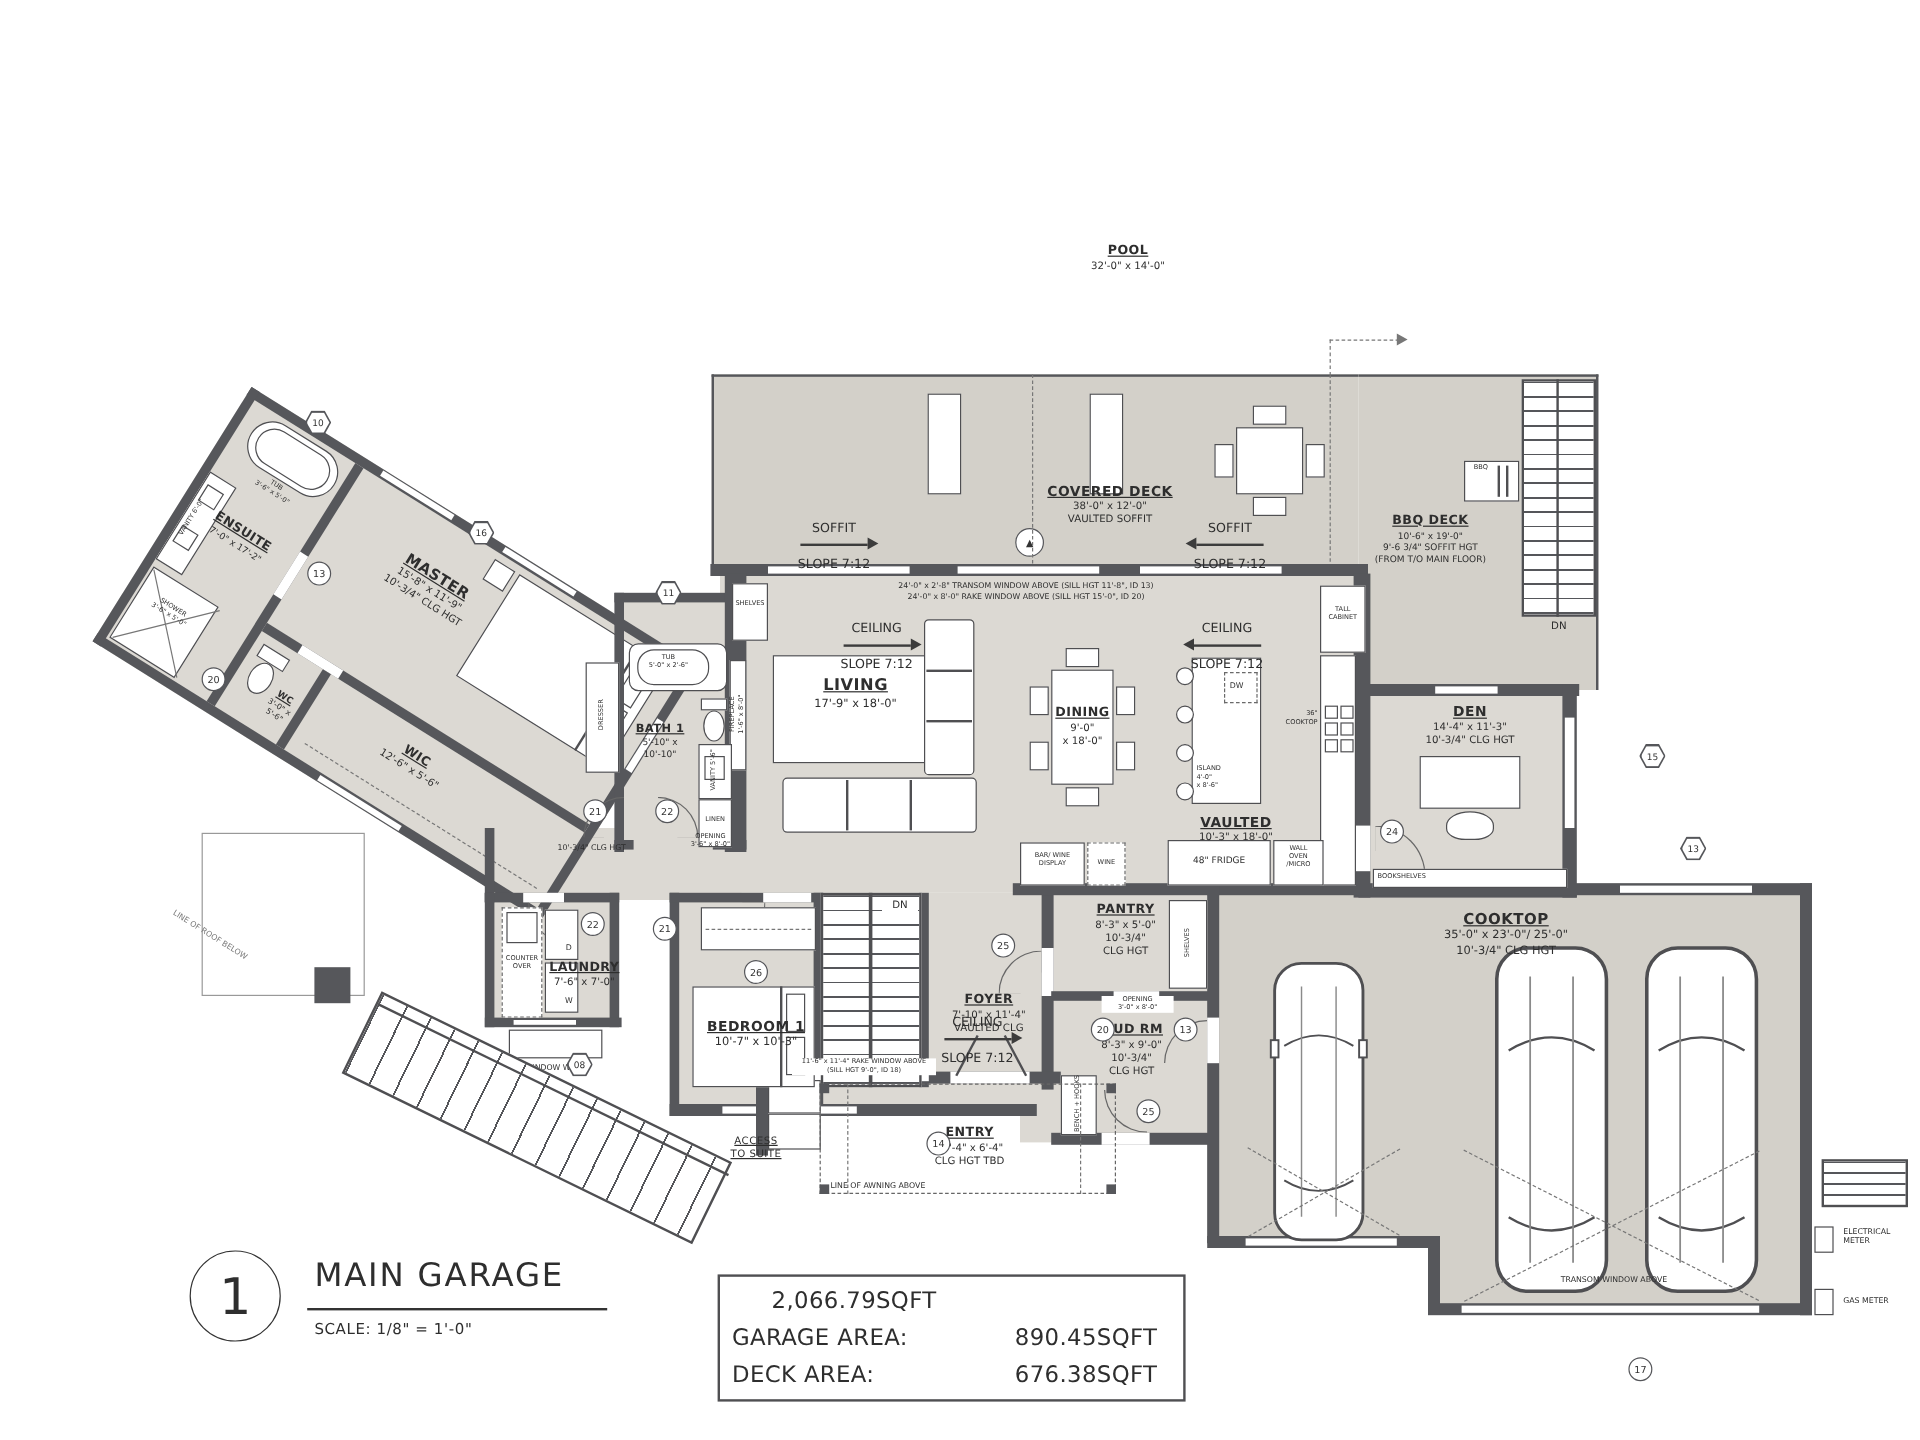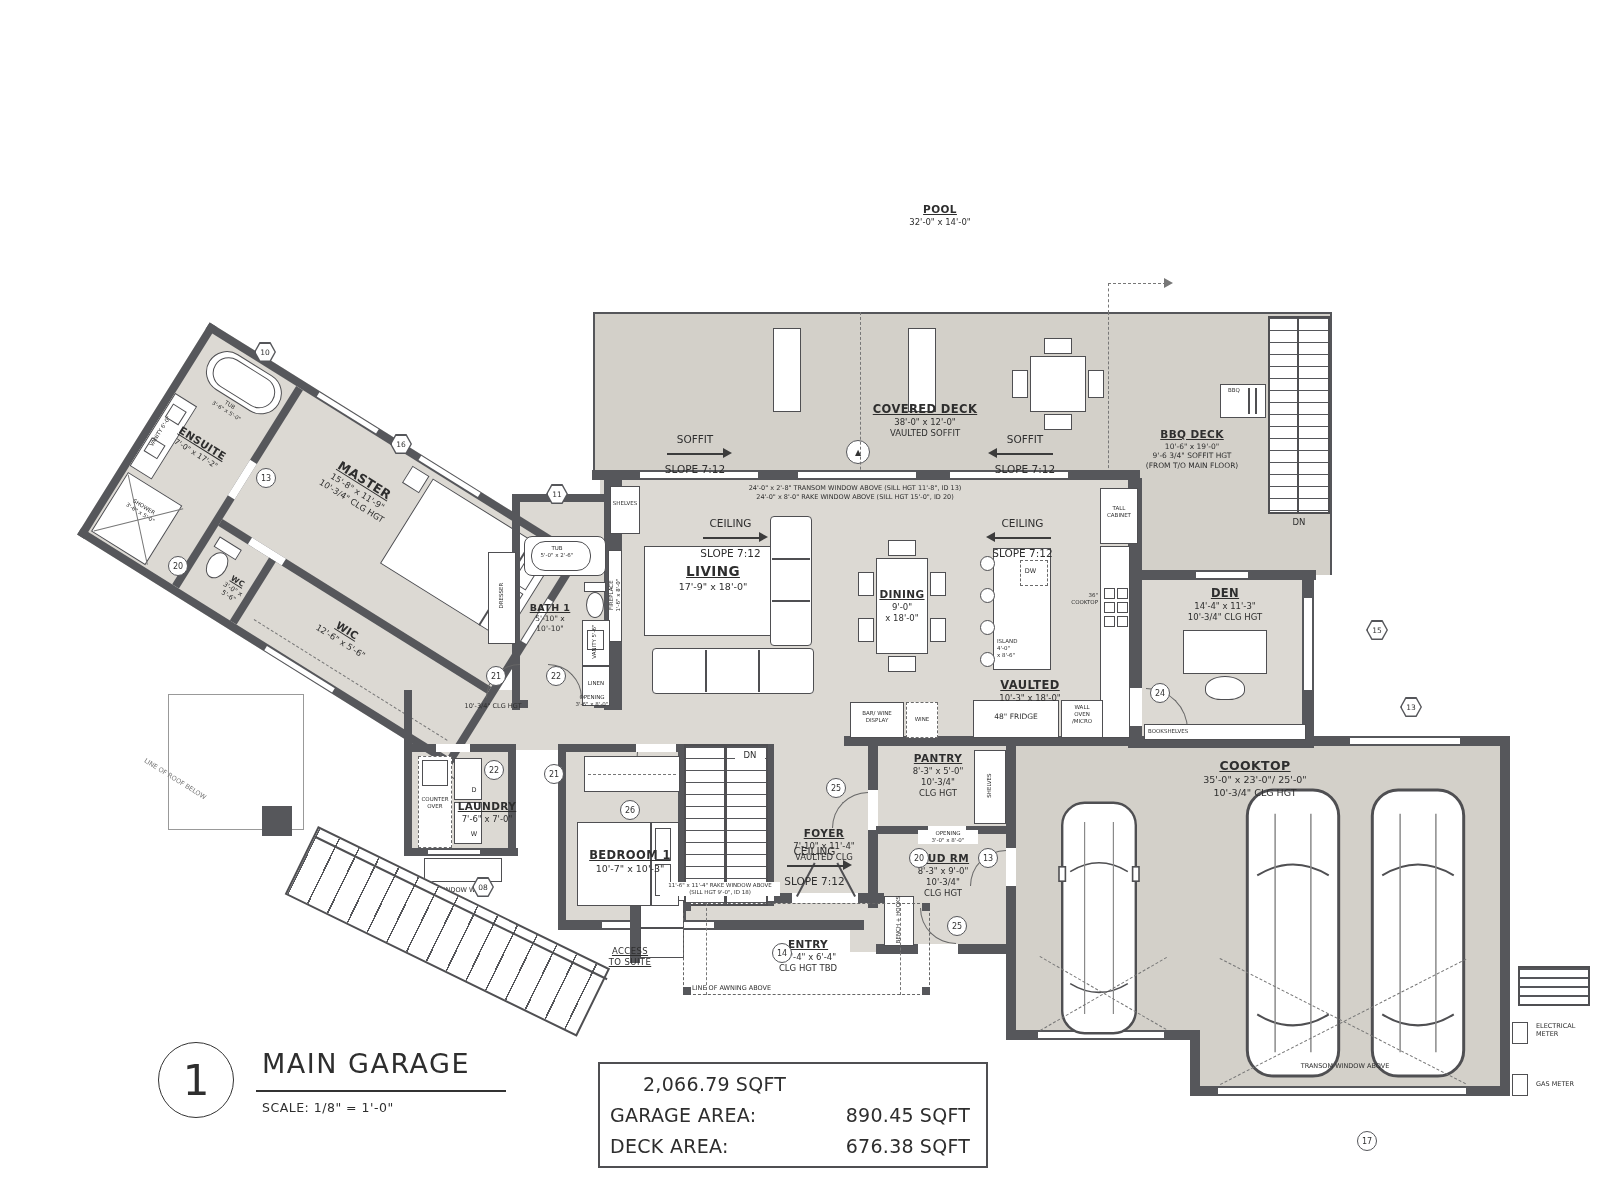--- a/index.html
+++ b/index.html
@@ -38,21 +38,21 @@
   .arcTL{border-right:none;border-bottom:none;border-top-left-radius:100%;}
   .arcTR{border-left:none;border-bottom:none;border-top-right-radius:100%;}
   .arcBL{border-right:none;border-top:none;border-bottom-left-radius:100%;}
   .arcBR{border-left:none;border-top:none;border-bottom-right-radius:100%;}
   .wing{position:absolute;left:110px;top:420px;width:440px;height:250px;transform:rotate(32deg);}
   #areaTable{position:absolute;left:598px;top:1062px;width:390px;height:106px;border:2px solid #4f4f52;background:#fff;
       display:flex;flex-direction:column;justify-content:space-around;padding:4px 10px;box-sizing:border-box;}
   .atrow{display:flex;align-items:baseline;font-size:19px;letter-spacing:.3px;}
   .atrow .al{flex:1;text-align:left;}
   .atrow .av{width:120px;text-align:right;}
-  .atrow .au{width:62px;text-align:center;}
+  .atrow .au{width:62px;text-align:left;}
 </style>
 </head>
 <body>
 
 <div id="plan">
 
 
   <div class="lbl" style="left:870px;top:203px;width:140px;">
     <span class="rn f10">POOL</span>
     <span class="rd f8">32'-0" x 14'-0"</span>

